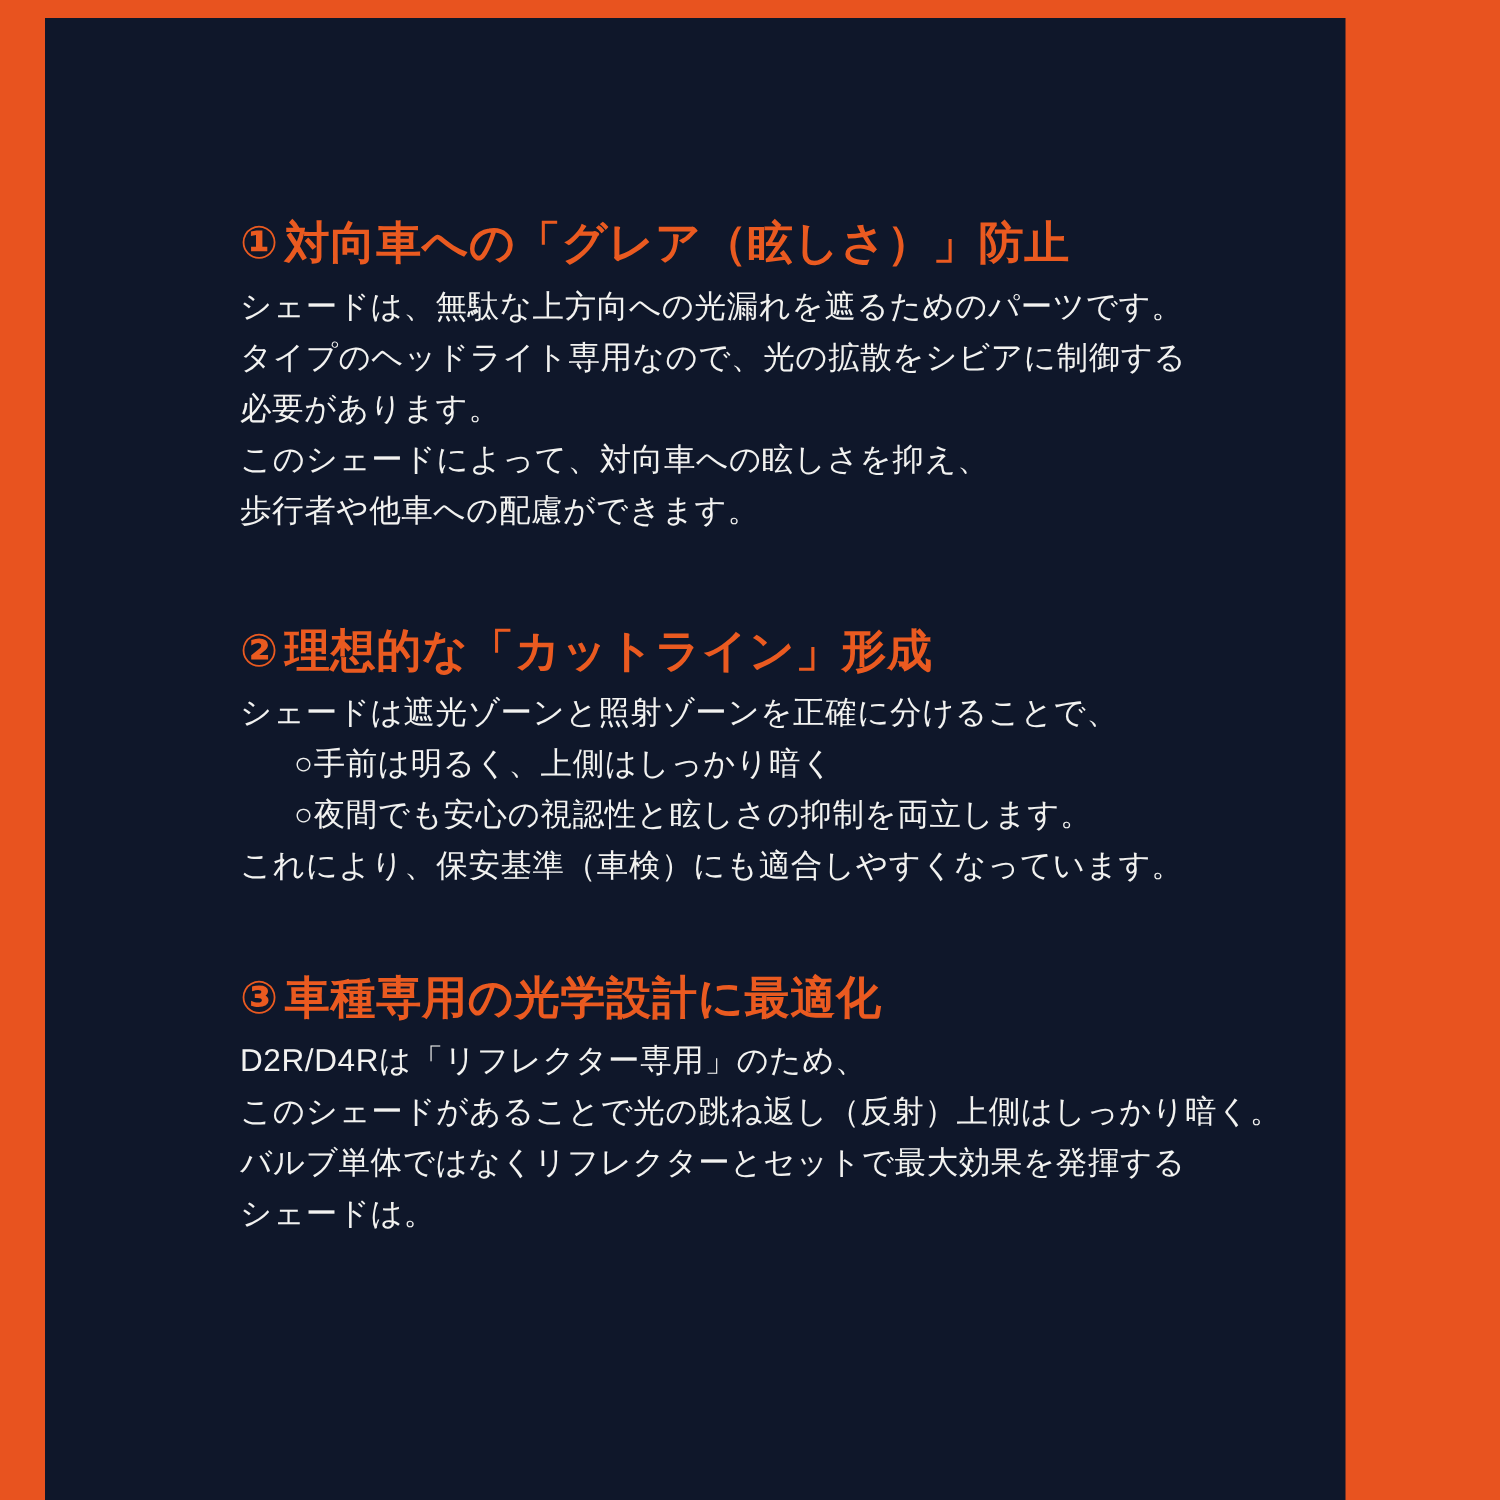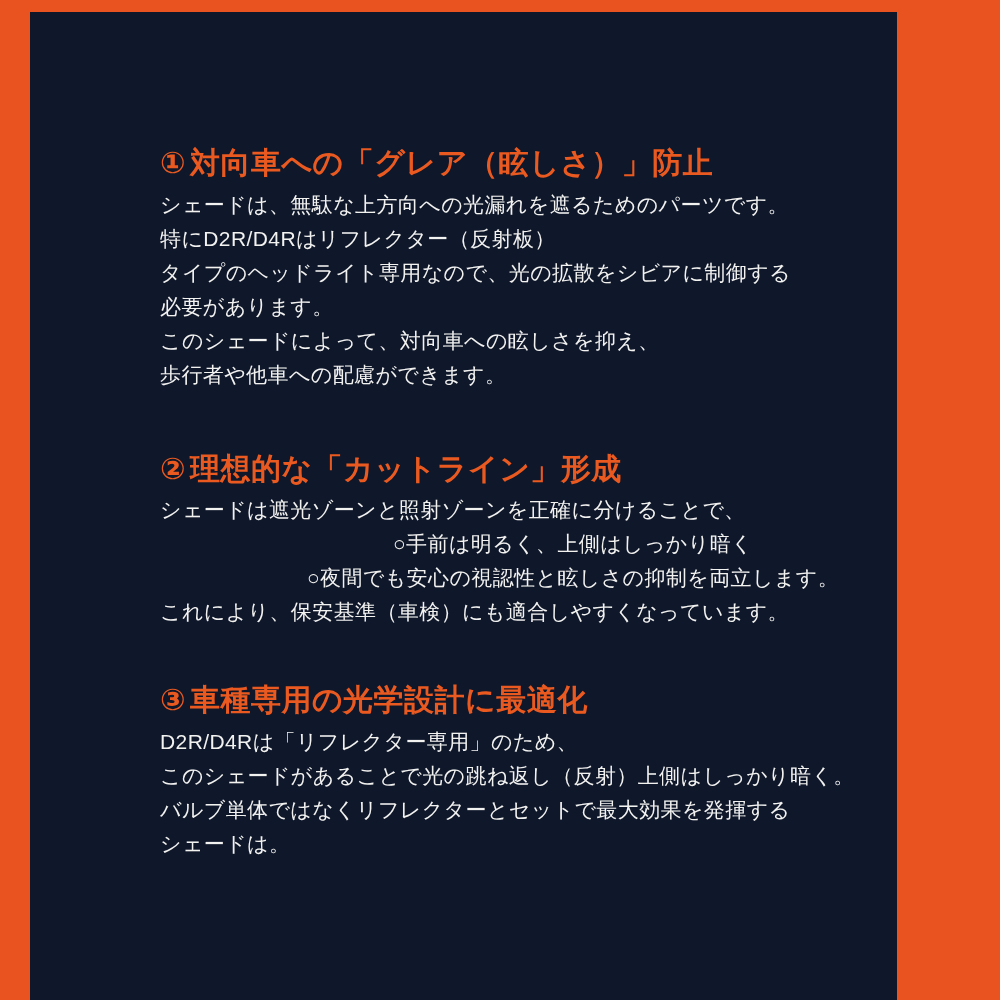--- a/index.html
+++ b/index.html
@@ -56,38 +56,36 @@
   }
   .body-line {
     color: #f2f2f0;
     font-size: 21px;
     line-height: 1.62;
     letter-spacing: 0.4px;
     white-space: nowrap;
   }
   .body-line.indented {
     padding-left: 36px;
-    text-align: center;
   }
   .gap-1 { margin-bottom: 58px; }
   .gap-2 { margin-bottom: 52px; }
 </style>
 </head>
 <body>
 
 <div class="poster">
   <div class="inner">
     <div class="content">
 
       <div class="section gap-1">
         <div class="section-heading">
           <span class="heading-num">①</span><span>対向車への「グレア（眩しさ）」防止</span>
         </div>
         <div class="body-line">シェードは、無駄な上方向への光漏れを遮るためのパーツです。</div>
-        <div class="body-line">特にD2R/D4Rはリフレクター（反射板）</div>
         <div class="body-line">タイプのヘッドライト専用なので、光の拡散をシビアに制御する</div>
         <div class="body-line">必要があります。</div>
         <div class="body-line">このシェードによって、対向車への眩しさを抑え、</div>
         <div class="body-line">歩行者や他車への配慮ができます。</div>
       </div>
 
       <div class="section gap-2">
         <div class="section-heading">
           <span class="heading-num">②</span><span>理想的な「カットライン」形成</span>
         </div>

